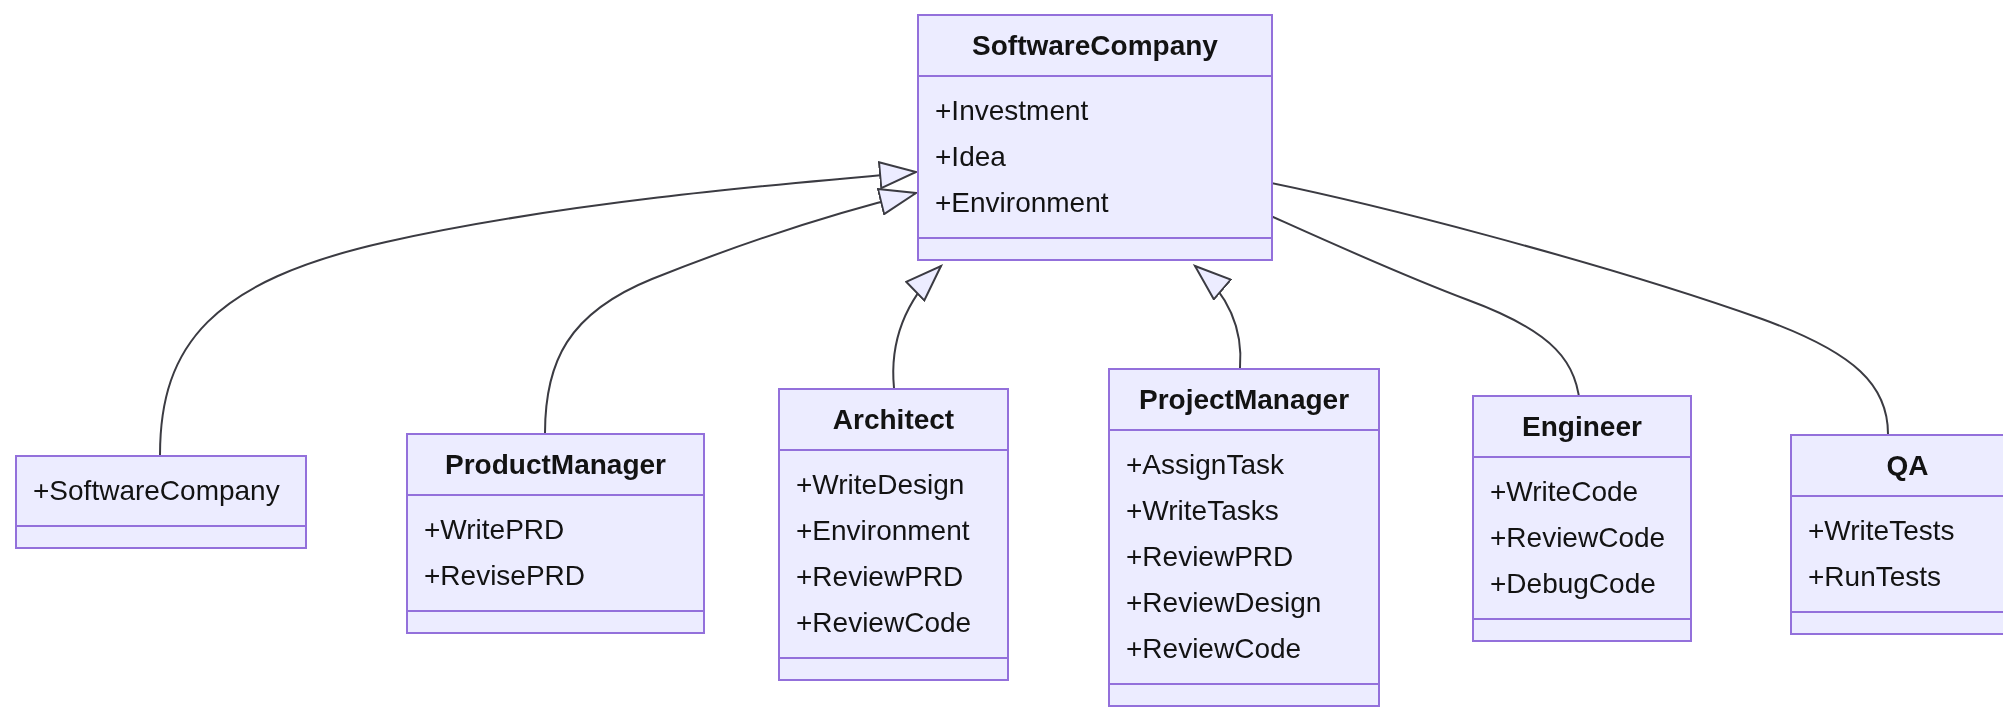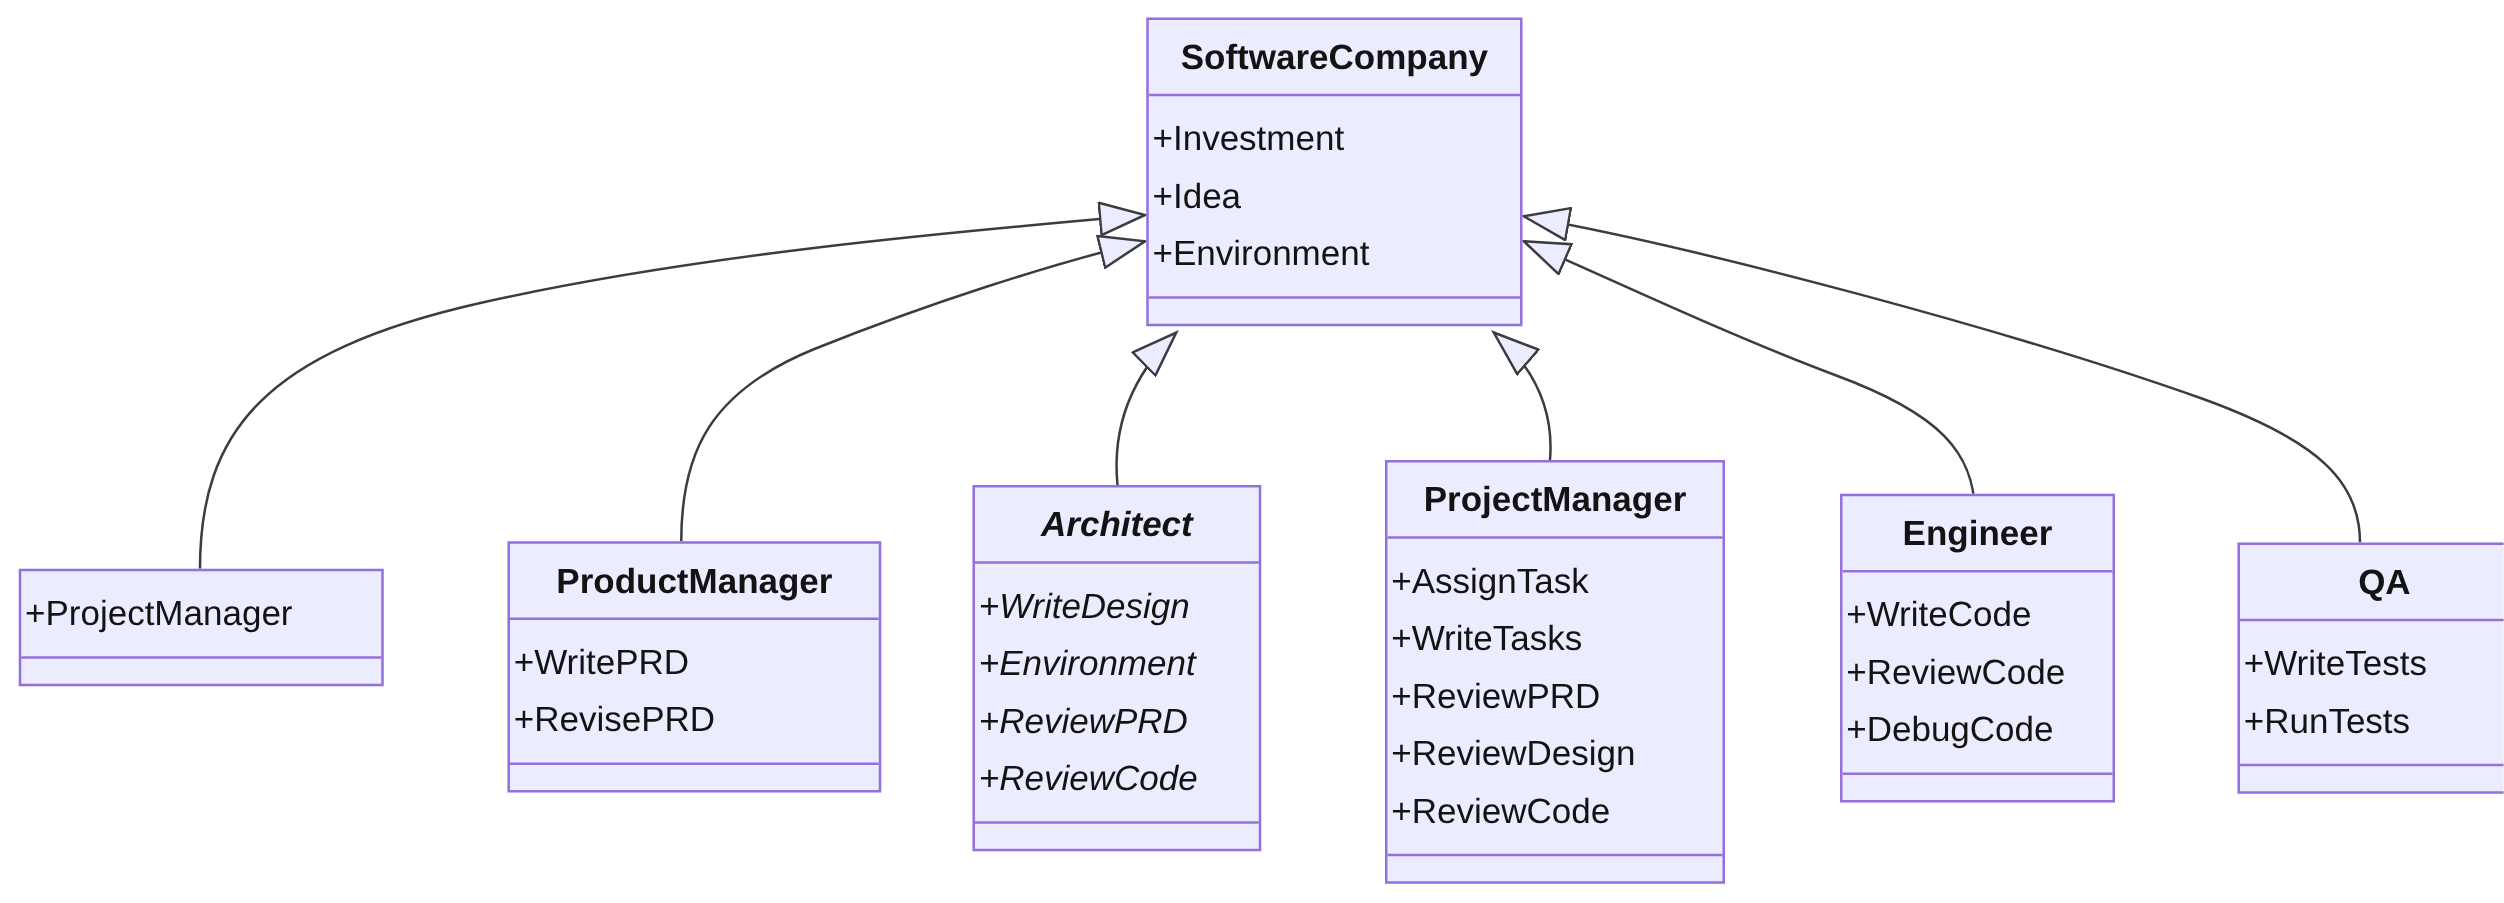--- a/index.html
+++ b/index.html
@@ -36,21 +36,21 @@
     font-size: 28px;
     line-height: 34px;
     font-weight: 700;
     text-align: center;
     padding: 13px 8px 12px 8px;
     border-bottom: 2px solid #9370DB;
     white-space: nowrap;
   }
   .class-members {
     font-size: 28px;
-    padding: 11px 10px 11px 3px;
+    padding: 11px 10px 11px 16px;
     border-bottom: 2px solid #9370DB;
   }
   .class-member {
     line-height: 46px;
     white-space: nowrap;
   }
   .class-methods-empty {
     height: 20px;
   }
 </style>
@@ -66,47 +66,47 @@
       </marker>
     </defs>
     <path class="edge-path" d="M 160 455 C 160 345, 212 281, 386 242 C 560 203, 768 185, 916 172" marker-end="url(#arrow-hollow)"></path>
     <path class="edge-path" d="M 545 433 C 545 362, 568 313, 652 279 C 742 243, 838 212, 916 193" marker-end="url(#arrow-hollow)"></path>
     <path class="edge-path" d="M 894 388 C 890 347, 902 304, 941 266" marker-end="url(#arrow-hollow)"></path>
     <path class="edge-path" d="M 1240 368 C 1243 331, 1231 297, 1195 266" marker-end="url(#arrow-hollow)"></path>
     <path class="edge-path" d="M 1580 412 C 1580 362, 1552 331, 1468 300 C 1380 267, 1286 222, 1219 193" marker-end="url(#arrow-hollow)"></path>
     <path class="edge-path" d="M 1888 434 C 1888 386, 1856 353, 1762 319 C 1610 265, 1360 198, 1219 173" marker-end="url(#arrow-hollow)"></path>
   </svg>
 
-  <div class="class-box" style="left:917px; top:14px; width:301px;">
+  <div class="class-box" style="left:917px; top:14px; width:356px;">
     <div class="class-title">SoftwareCompany</div>
     <div class="class-members">
         <div class="class-member">+Investment</div>
         <div class="class-member">+Idea</div>
         <div class="class-member">+Environment</div>
       </div>
     <div class="class-methods-empty"></div>
   </div>
 
   <div class="class-box" style="left:15px; top:455px; width:292px;">
     <div class="class-members">
-        <div class="class-member">+ProjectManager</div>
+        <div class="class-member">+SoftwareCompany</div>
       </div>
     <div class="class-methods-empty"></div>
   </div>
 
   <div class="class-box" style="left:406px; top:433px; width:299px;">
     <div class="class-title">ProductManager</div>
     <div class="class-members">
         <div class="class-member">+WritePRD</div>
         <div class="class-member">+RevisePRD</div>
       </div>
     <div class="class-methods-empty"></div>
   </div>
 
-  <div class="class-box" style="left:778px; top:388px; width:231px;font-style:italic;">
+  <div class="class-box" style="left:778px; top:388px; width:231px;">
     <div class="class-title">Architect</div>
     <div class="class-members">
         <div class="class-member">+WriteDesign</div>
         <div class="class-member">+Environment</div>
         <div class="class-member">+ReviewPRD</div>
         <div class="class-member">+ReviewCode</div>
       </div>
     <div class="class-methods-empty"></div>
   </div>
 

